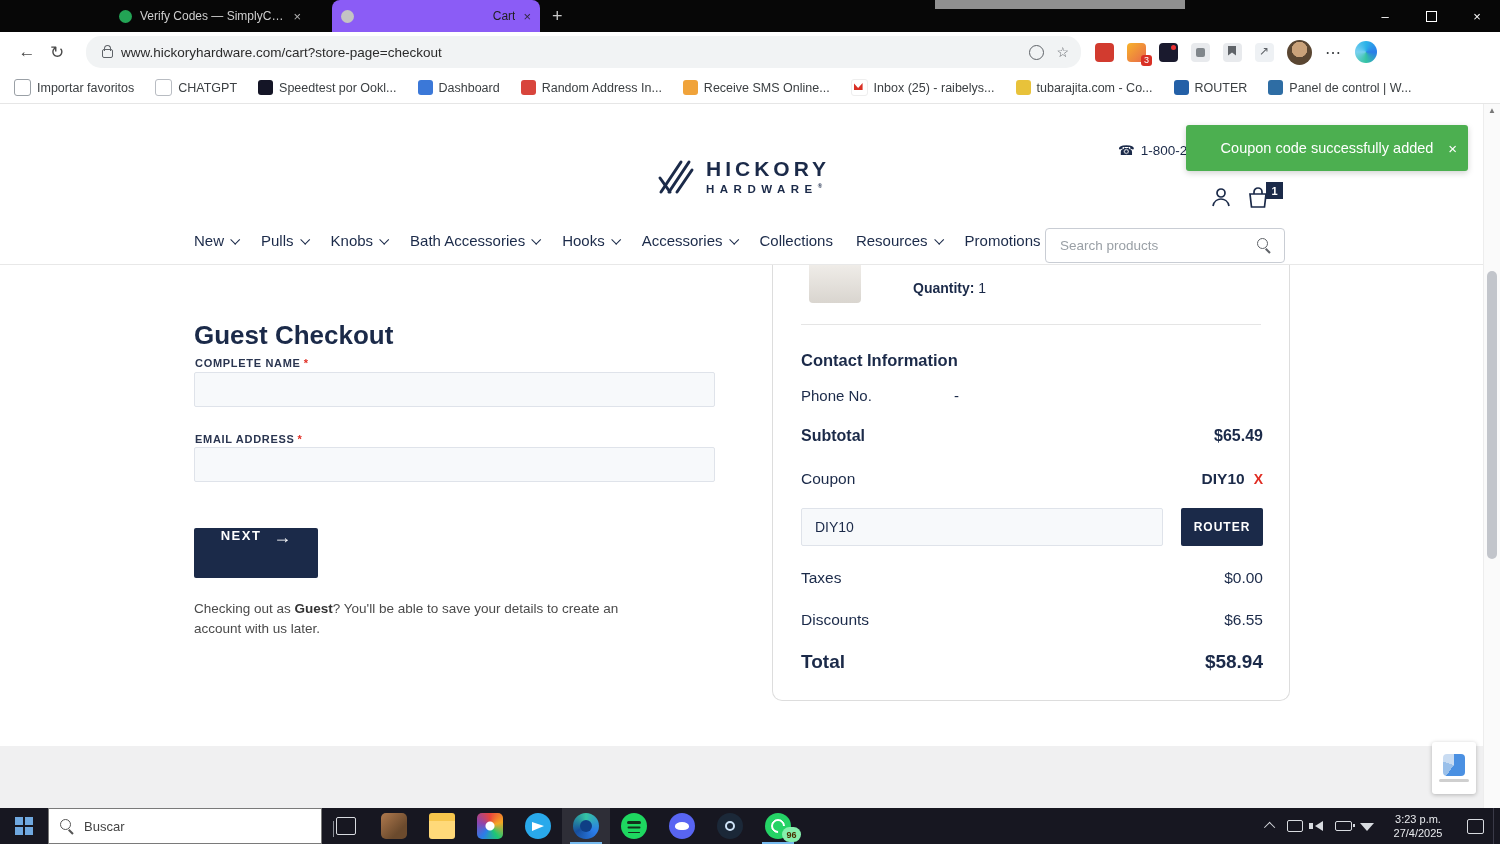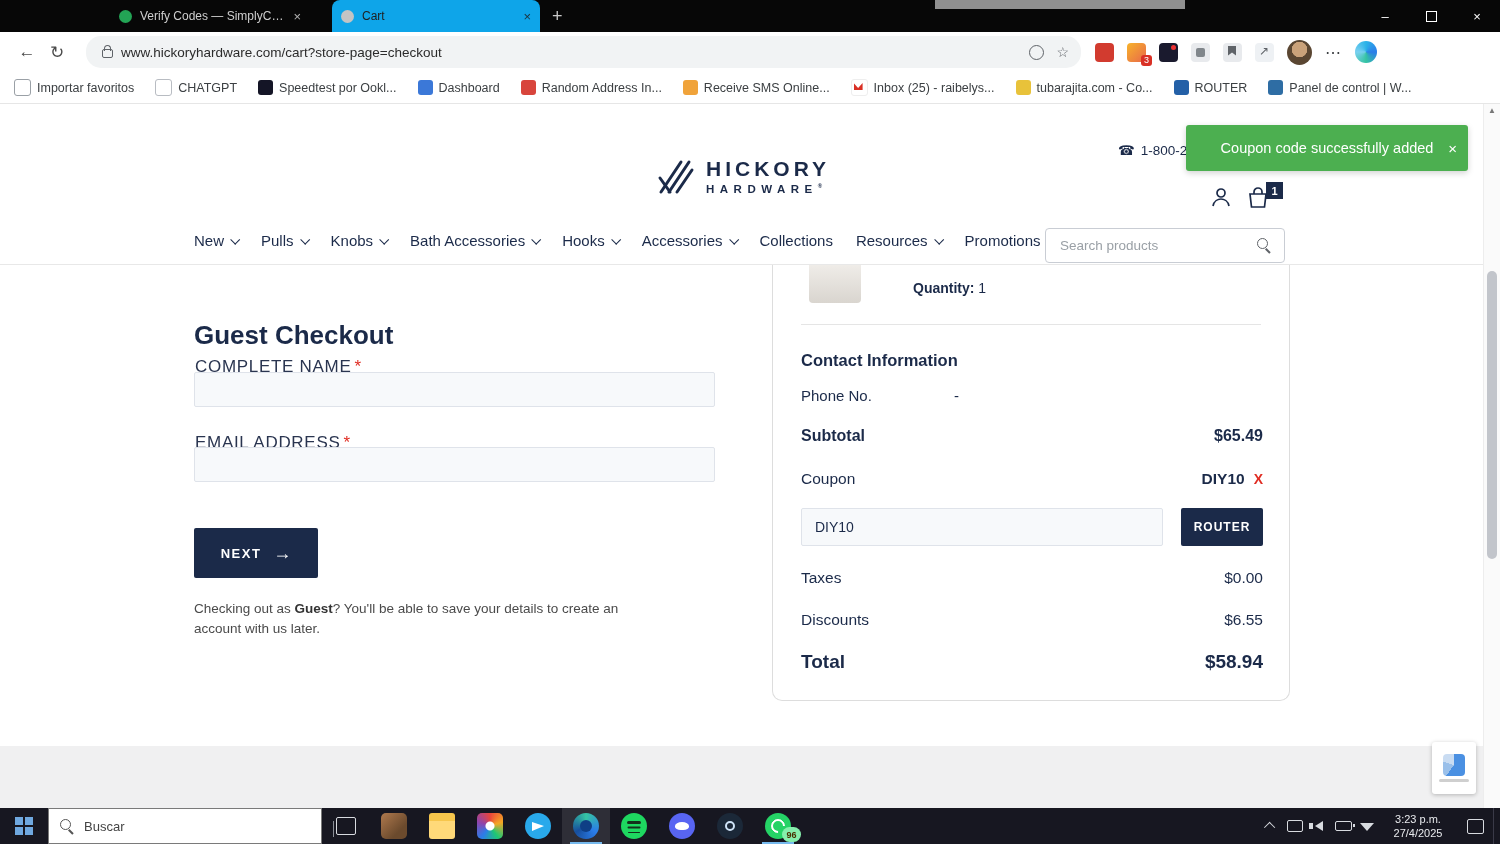--- a/index.html
+++ b/index.html
@@ -8,21 +8,21 @@
   :root{
     --navy:#1b2a49; --red:#e02d23; --green:#4caf50;
     --fieldbg:#f7f9fb; --fieldborder:#dfe3ea;
   }
 
   
   .titlebar{position:absolute;top:0;left:0;right:0;height:32px;background:#070707;display:flex;align-items:flex-end;}
   .titlebar-strip{position:absolute;left:935px;top:0;width:250px;height:9px;background:#8f8f8f;}
   .tab{display:flex;align-items:center;gap:8px;font-size:12px;height:32px;box-sizing:border-box;padding:0 9px;}
   .tab-inactive{margin-left:110px;width:200px;color:#cfcfcf;}
-  .tab-active{margin-left:22px;width:208px;background:#0ea5e9;color:#1f1f1f;border-radius:8px 8px 0 0;height:32px;}
+  .tab-active{margin-left:22px;width:208px;background:#8b5cf6;color:#1f1f1f;border-radius:8px 8px 0 0;height:32px;text-align:right;}
   .tab .fav{width:13px;height:13px;border-radius:50%;flex:0 0 auto;}
   .fav-green{background:#23a455;}
   .fav-gray{background:#c4c4c4;}
   .tab-title{flex:1;white-space:nowrap;overflow:hidden;text-overflow:ellipsis;}
   .tab-close{font-size:13px;color:inherit;opacity:.85;cursor:default;}
   .newtab-btn{color:#c9c9c9;font-size:18px;margin-left:12px;line-height:32px;}
   .win-controls{position:absolute;right:0;top:0;height:32px;display:flex;}
   .wc{width:46px;height:32px;display:flex;align-items:center;justify-content:center;color:#fff;font-size:13px;}
   .wc-max-box{width:9px;height:9px;border:1.2px solid #fff;}
 
@@ -96,26 +96,26 @@
   .search-box{position:absolute;top:124px;left:1045px;width:240px;height:35px;border:1px solid #c9cdd4;border-radius:4px;display:flex;align-items:center;box-sizing:border-box;padding:0 12px;}
   .search-box input{border:none;outline:none;flex:1;font-size:13.5px;font-family:inherit;color:#333;background:transparent;}
   .search-box input::placeholder{color:#9aa0a6;}
   .mag{position:relative;width:15px;height:15px;flex:0 0 auto;}
   .mag::before{content:"";position:absolute;left:0;top:0;width:9px;height:9px;border:1.6px solid #5f6368;border-radius:50%;}
   .mag::after{content:"";position:absolute;right:1px;bottom:1px;width:6px;height:1.6px;background:#5f6368;transform:rotate(45deg);}
   .nav-divider{position:absolute;top:160px;left:0;right:0;height:1px;background:#e8e8e8;}
 
   
   .gc-title{position:absolute;top:216px;left:194px;font-size:26px;font-weight:700;color:var(--navy);}
-  .field-label{position:absolute;left:195px;font-size:17px;font-weight:400;letter-spacing:.7px;color:#2a3550;}
+  .field-label{position:absolute;left:195px;font-size:11px;font-weight:700;letter-spacing:.7px;color:#2a3550;}
   .req{color:var(--red);margin-left:3px;}
   .text-field{position:absolute;left:194px;width:521px;height:35px;background:var(--fieldbg);border:1px solid var(--fieldborder);border-radius:2px;box-sizing:border-box;font-size:14px;color:var(--navy);padding:0 12px;font-family:inherit;outline:none;}
   .lbl-name{top:253px;} .fld-name{top:268px;}
   .lbl-email{top:329px;} .fld-email{top:343px;}
-  .next-btn{position:absolute;left:194px;top:424px;width:124px;height:50px;background:var(--navy);color:#fff;display:flex;align-items:center;justify-content:center;gap:12px;border-radius:2px;}
+  .next-btn{position:absolute;left:194px;top:424px;width:124px;height:50px;background:var(--navy);color:#fff;display:flex;align-items:flex-start;justify-content:center;gap:12px;border-radius:2px;}
   .next-label{font-size:13px;font-weight:700;letter-spacing:1.5px;}
   .next-arrow{font-size:18px;line-height:1;}
   .guest-note{position:absolute;left:194px;top:481px;width:452px;font-size:13.5px;line-height:1.5;color:#4a4a4a;}
   .guest-note b{color:#333;}
 
   
   .card{position:absolute;left:772px;top:161px;width:518px;height:436px;border:1px solid #ddd;border-top:none;border-radius:0 0 10px 10px;box-sizing:border-box;background:#fff;}
   .thumb{position:absolute;left:36px;top:0;width:52px;height:38px;background:linear-gradient(180deg,#efece8,#d9d5cf);border-radius:0 0 4px 4px;}
   .qty{position:absolute;left:140px;top:15px;font-size:14px;color:var(--navy);}
   .qty b{font-weight:700;}

